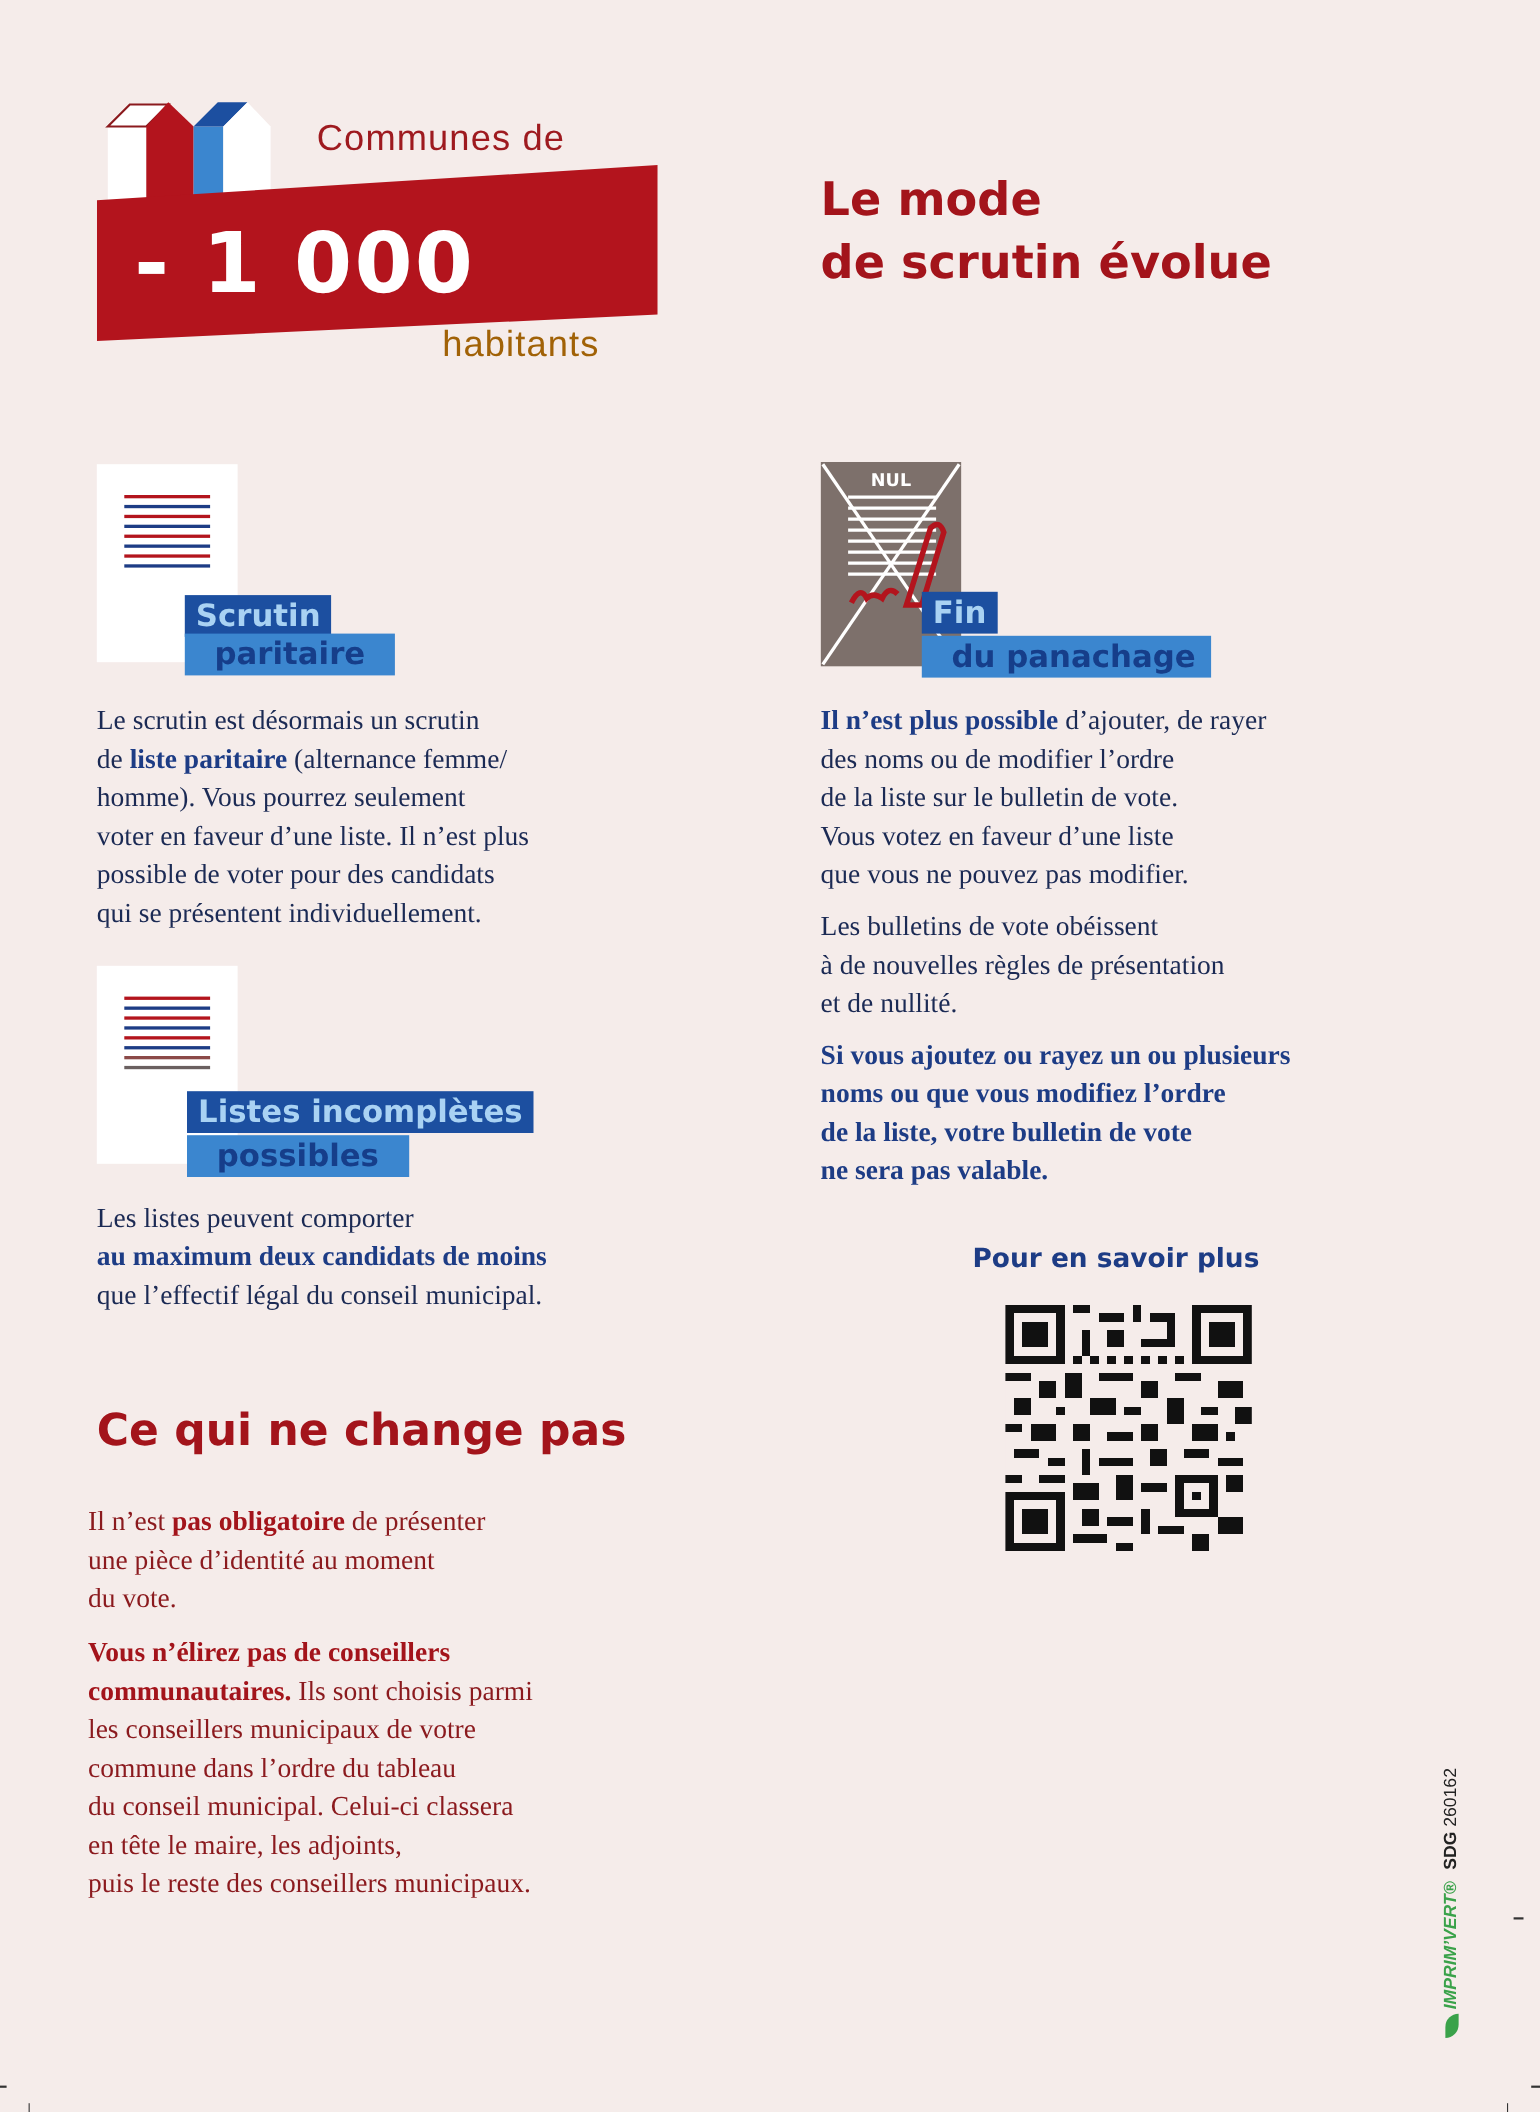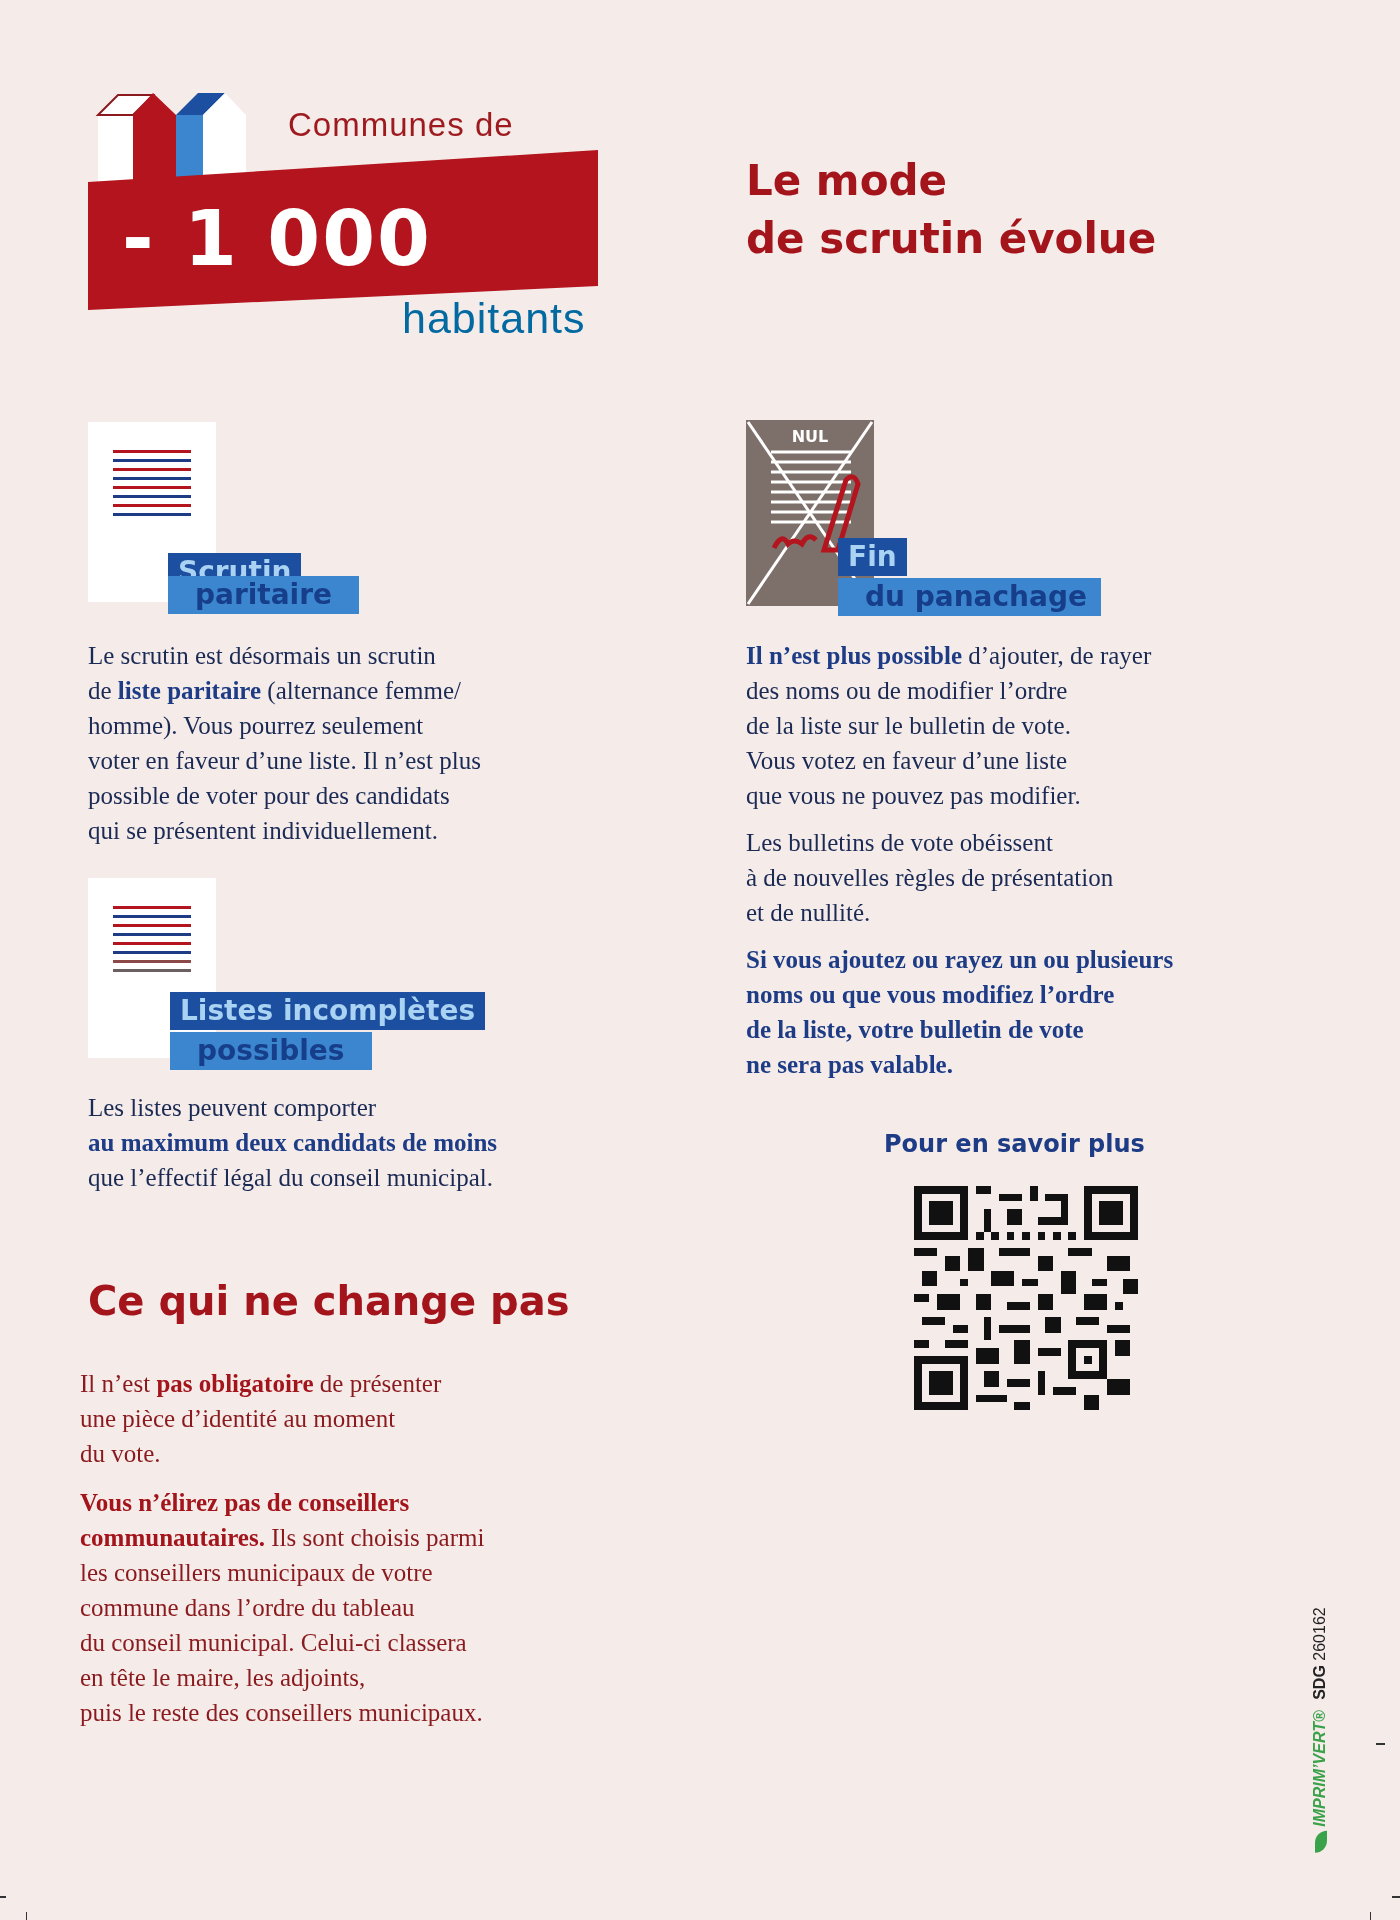--- a/index.html
+++ b/index.html
@@ -20,21 +20,21 @@
   .big-number {
     left: 34px; top: 104px;
     color: #ffffff; font-weight: 900; font-size: 76px; letter-spacing: 2px;
     font-family: "DejaVu Sans", sans-serif;
   }
   .communes-de {
     left: 200px; top: 16px; color: #9e1a1f; font-size: 33px; font-weight: 300;
     font-family: "Liberation Sans", sans-serif; letter-spacing: 1px;
   }
   .habitants {
-    left: 314px; top: 204px; color: #0369a1; font-size: 43px; font-weight: 300;
+    left: 314px; top: 204px; color: #a16207; font-size: 33px; font-weight: 300;
     font-family: "Liberation Sans", sans-serif; letter-spacing: 1px;
   }
 
   .main-title {
     left: 746px; top: 152px; color: #a3141b;
     font-weight: bold; font-size: 42px; line-height: 58px;
     font-family: "DejaVu Sans", sans-serif;
   }
 
   
@@ -114,21 +114,21 @@
     <div class="stripe" style="background:#b3141d"></div>
     <div class="stripe" style="background:#1d3c85"></div>
     <div class="stripe" style="background:#b3141d"></div>
     <div class="stripe" style="background:#1d3c85"></div>
     <div class="stripe" style="background:#b3141d"></div>
     <div class="stripe" style="background:#1d3c85"></div>
     <div class="stripe" style="background:#b3141d"></div>
     <div class="stripe" style="background:#1d3c85"></div>
   </div>
 </div>
-<div class="tag-dark" style="left:168px;top:553px;">Scrutin</div>
+<div class="tag-dark" style="left:168px;top:541px;">Scrutin</div>
 <div class="tag-light" style="left:168px;top:576px;">paritaire</div>
 
 <div class="abs body-text" style="left:88px;top:638px;width:580px;">
   <div>Le scrutin est désormais un scrutin</div>
   <div>de <b>liste paritaire</b> (alternance femme/</div>
   <div>homme). Vous pourrez seulement</div>
   <div>voter en faveur d’une liste. Il n’est plus</div>
   <div>possible de voter pour des candidats</div>
   <div>qui se présentent individuellement.</div>
 </div>

